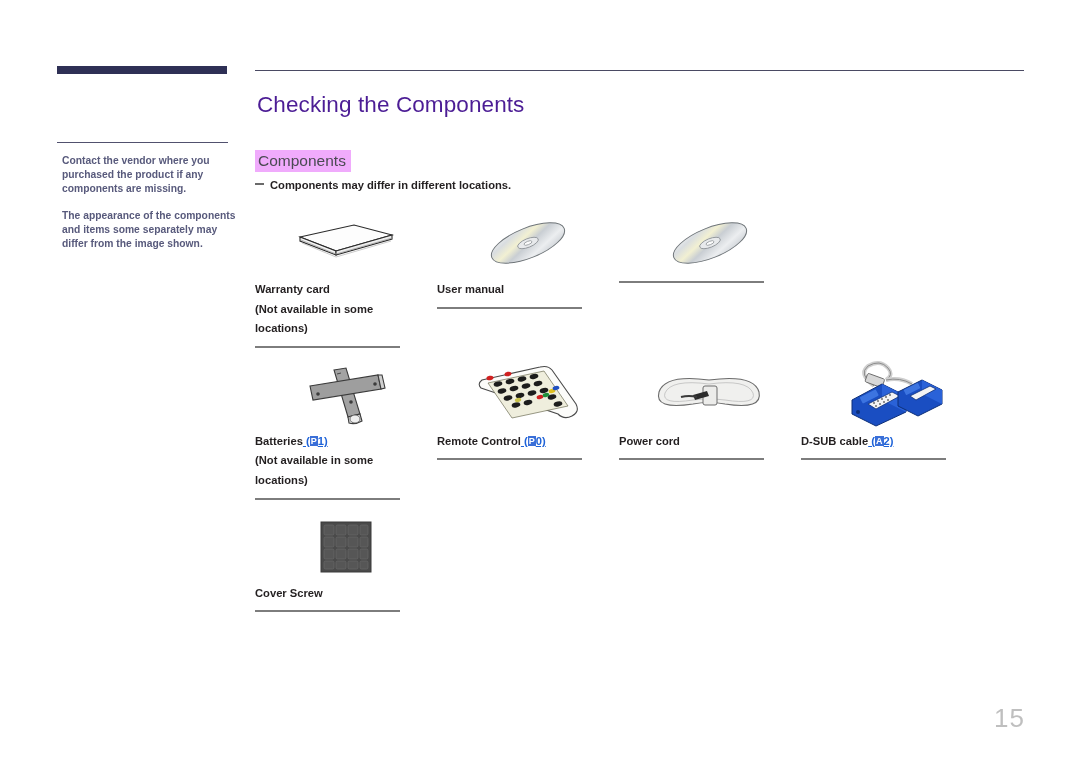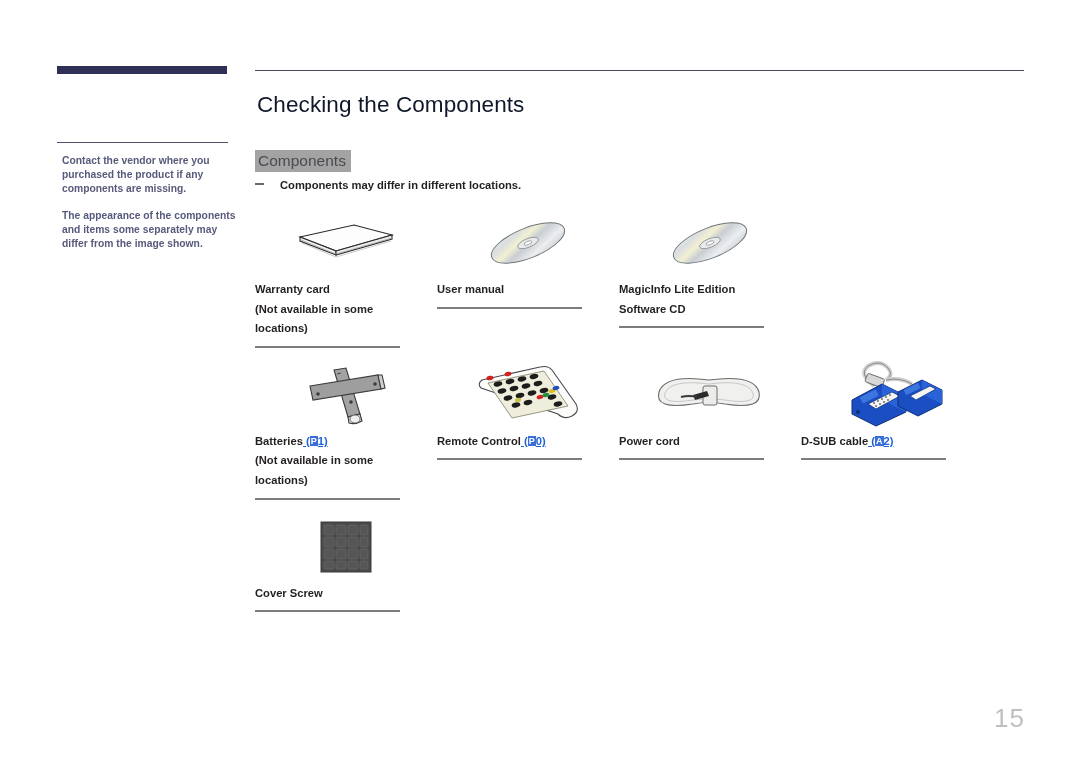--- a/index.html
+++ b/index.html
@@ -60,42 +60,42 @@
   
   #main {
     position: absolute;
     left: 255px;
     top: 92px;
     width: 770px;
   }
   #page-title {
     font-size: 22.5px;
     font-weight: 400;
-    color: #0f172a;
+    color: #4c1d95;
     margin: 0 0 32px 2px;
     letter-spacing: .1px;
   }
   #section-heading {
     display: inline-block;
-    background: #a3a3a3;
+    background: #f0abfc;
     color: #4a4a52;
     font-size: 15.5px;
     font-weight: 400;
     padding: 2px 5px 3px 3px;
     margin: 0 0 6px 0;
     line-height: 1.1;
   }
   #section-note {
     font-size: 11.2px;
     font-weight: 700;
     color: #231f20;
     margin: 0 0 0 0;
     display: flex;
     align-items: flex-start;
-    gap: 16px;
+    gap: 6px;
     line-height: 1.3;
   }
   .dash-mark {
     display: inline-block;
     width: 9px;
     height: 1.6px;
     background: #6a6a6a;
     margin-top: 5px;
     flex: none;
   }
@@ -244,21 +244,20 @@
           <stop offset="100%" stop-color="#b9bfc6"></stop>
         </linearGradient>
       </defs>
       <g transform="rotate(-22 42 28)">
         <ellipse cx="42" cy="28" rx="39" ry="15" fill="url(#cdg2)" stroke="#6e7478" stroke-width="1"></ellipse>
         <ellipse cx="42" cy="28" rx="11" ry="4.3" fill="#e8eaec" stroke="#8b9094" stroke-width=".8"></ellipse>
         <ellipse cx="42" cy="28" rx="4.2" ry="1.7" fill="#fbfbfb" stroke="#8b9094" stroke-width=".7"></ellipse>
       </g>
     </svg>
         </div>
-        <div class="cell-label">MagicInfo Lite Edition Software CD</div>
         <div class="cell-rule"></div>
       </div>
     </div>
     <div class="grid-row" style="margin-top: 16px;">
       <div class="cell">
         <div class="art">
     <svg width="100" height="66" viewBox="0 0 100 66">
       <g>
         <path d="M38 8 L50 6 L64 52 L52 55 Z" fill="#a3a3a3" stroke="#3a3a3a" stroke-width="1.1"></path>
         <path d="M52 55 L64 52 L66 59 Q59 63 53 61 Z" fill="#d8d8d8" stroke="#3a3a3a" stroke-width="1.1"></path>

